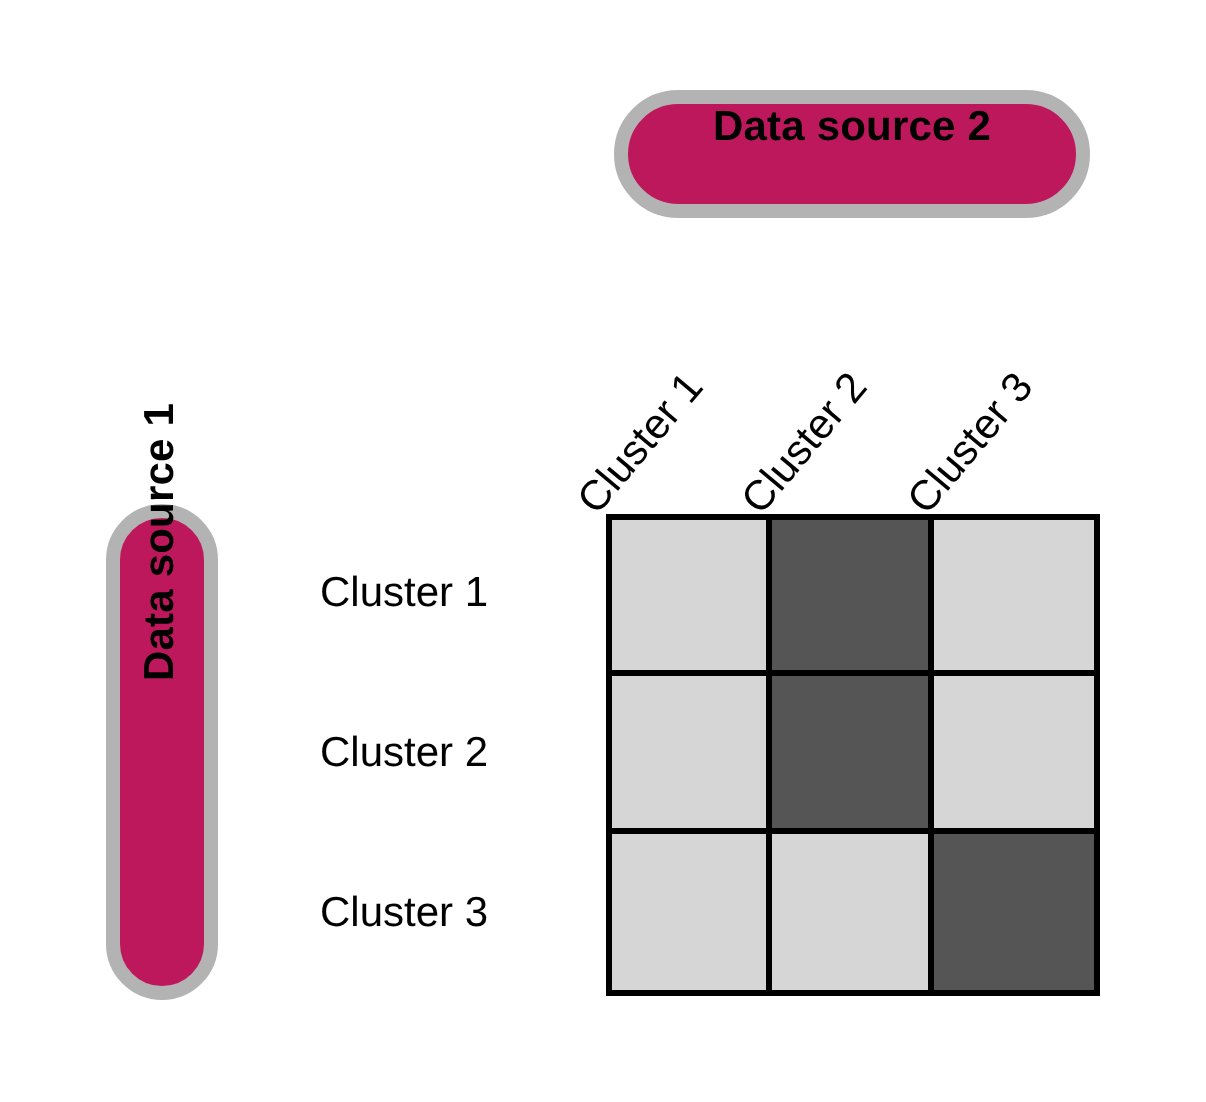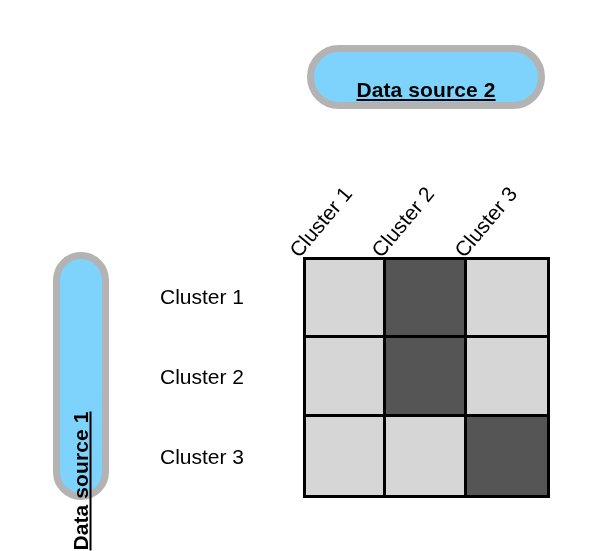--- a/index.html
+++ b/index.html
@@ -14,27 +14,26 @@
     background: #ffffff;
     overflow: hidden;
     font-family: "Liberation Sans", sans-serif;
     -webkit-font-smoothing: antialiased;
   }
 
   
   .pill {
     position: absolute;
     box-sizing: border-box;
-    background: #7dd3fc;
+    background: #be185d;
     border-style: solid;
     border-color: #b3b3b3;
     display: flex;
-    align-items: flex-end;
+    align-items: flex-start;
     justify-content: center;
-    text-decoration: underline;
   }
   #pill-top {
     left: 307px;
     top: 45px;
     width: 238px;
     height: 64px;
     border-width: 7px;
     border-radius: 32px;
   }
   #pill-left {

